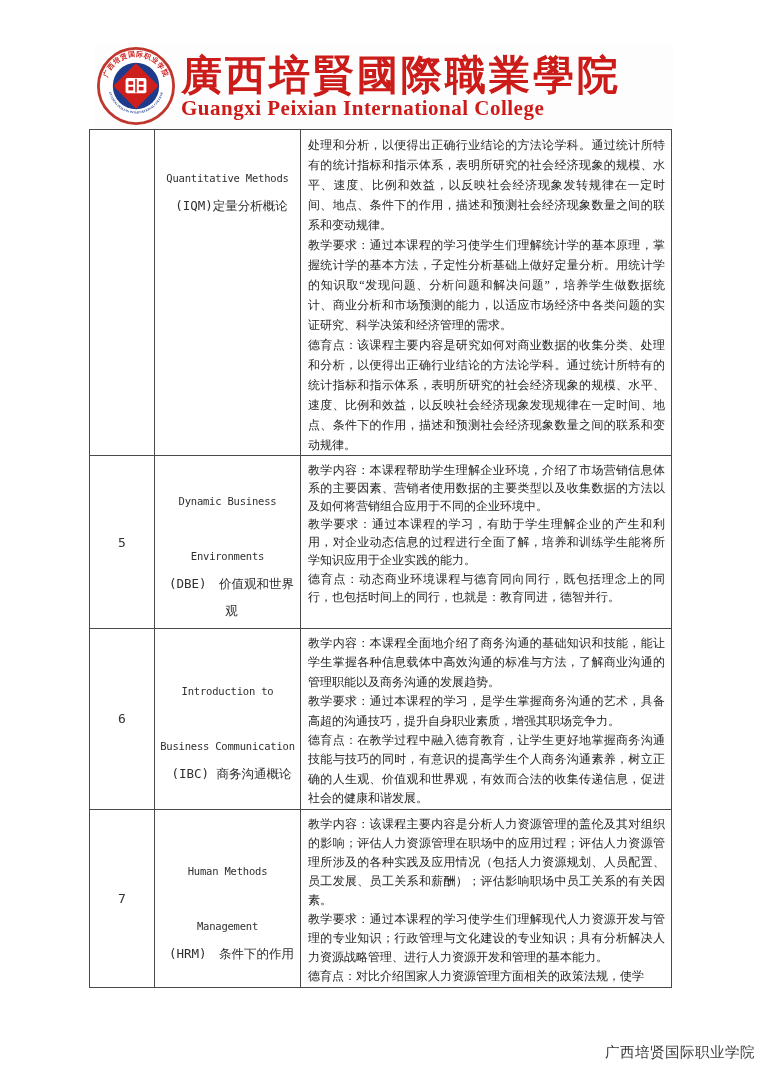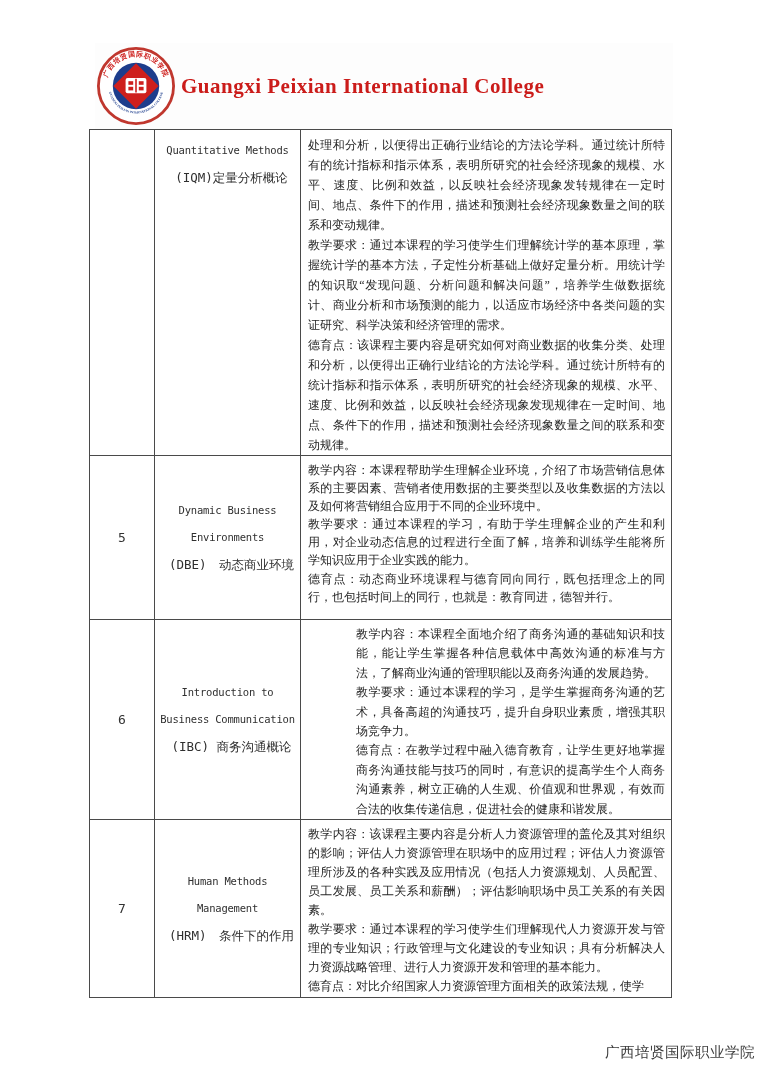--- a/index.html
+++ b/index.html
@@ -75,36 +75,37 @@
     font-family: "DejaVu Sans Mono", monospace;
     color: #333;
   }
   td.course { text-align: center; padding: 4px 2px; }
   td.course.top { vertical-align: top; padding-top: 7px; }
   .course-line { line-height: 27px; color: #2f2f2f; }
   .course-line.en {
     font-family: "DejaVu Sans Mono", "Liberation Mono", monospace;
     font-size: 10.5px;
     letter-spacing: -0.2px;
+    margin-top: 28px;
   }
   .course-line.cn {
     font-family: "DejaVu Sans Mono", "Liberation Mono", monospace;
     font-size: 12.5px;
     margin-left: 8px;
   }
   td.desc {
     vertical-align: top;
     padding: 5px 6px 0 7px;
     font-size: 12px;
     text-align: justify;
     color: #262626;
   }
   tr.row-a td.desc .para { line-height: 20px; }
   tr.row-b td.desc .para { line-height: 18.1px; }
-  tr.row-c td.desc .para { line-height: 19.4px; margin-left: 48px; }
+  tr.row-c td.desc .para { line-height: 19.4px; }
   tr.row-d td.desc .para { line-height: 19px; }
 
   
   .page-number {
     position: absolute;
     top: 1000px;
     left: 0;
     width: 763px;
     text-align: center;
     font-size: 12px;
@@ -148,20 +149,21 @@
         </defs>
         <text font-size="8.5" fill="#ce1f1d" font-weight="bold" letter-spacing="1">
           <textPath href="#arcTop" startOffset="50%" text-anchor="middle">广西培贤国际职业学院</textPath>
         </text>
         <text font-size="4" fill="#1d3d8c" font-weight="bold">
           <textPath href="#arcBottom" startOffset="50%" text-anchor="middle">GUANGXI PEIXIAN INTERNATIONAL COLLEGE</textPath>
         </text>
       </svg>
     </div>
     <div class="titles">
+      <div class="title-cn">廣西培賢國際職業學院</div>
       <div class="title-en">Guangxi Peixian International College</div>
     </div>
   </div>
 
   <table class="course-table">
     <colgroup>
         <col class="c-num">
         <col class="c-course">
         <col class="c-desc">
       </colgroup>
@@ -178,21 +180,21 @@
         <div class="para">教学要求：通过本课程的学习使学生们理解统计学的基本原理，掌握统计学的基本方法，子定性分析基础上做好定量分析。用统计学的知识取“发现问题、分析问题和解决问题”，培养学生做数据统计、商业分析和市场预测的能力，以适应市场经济中各类问题的实证研究、科学决策和经济管理的需求。</div>
         <div class="para">德育点：该课程主要内容是研究如何对商业数据的收集分类、处理和分析，以便得出正确行业结论的方法论学科。通过统计所特有的统计指标和指示体系，表明所研究的社会经济现象的规模、水平、速度、比例和效益，以反映社会经济现象发现规律在一定时间、地点、条件下的作用，描述和预测社会经济现象数量之间的联系和变动规律。</div>
       </td>
     </tr>
 
     <tr class="row-b">
       <td class="num">5</td>
       <td class="course">
         <div class="course-line en">Dynamic Business</div>
         <div class="course-line en">Environments</div>
-        <div class="course-line cn">(DBE)　动态商业环境</div>
+        <div class="course-line cn">(DBE)　价值观和世界观</div>
       </td>
       <td class="desc">
         <div class="para">教学内容：本课程帮助学生理解企业环境，介绍了市场营销信息体系的主要因素、营销者使用数据的主要类型以及收集数据的方法以及如何将营销组合应用于不同的企业环境中。</div>
         <div class="para">教学要求：通过本课程的学习，有助于学生理解企业的产生和利用，对企业动态信息的过程进行全面了解，培养和训练学生能将所学知识应用于企业实践的能力。</div>
         <div class="para">德育点：动态商业环境课程与德育同向同行，既包括理念上的同行，也包括时间上的同行，也就是：教育同进，德智并行。</div>
       </td>
     </tr>
 
     <tr class="row-c">
       <td class="num">6</td>

